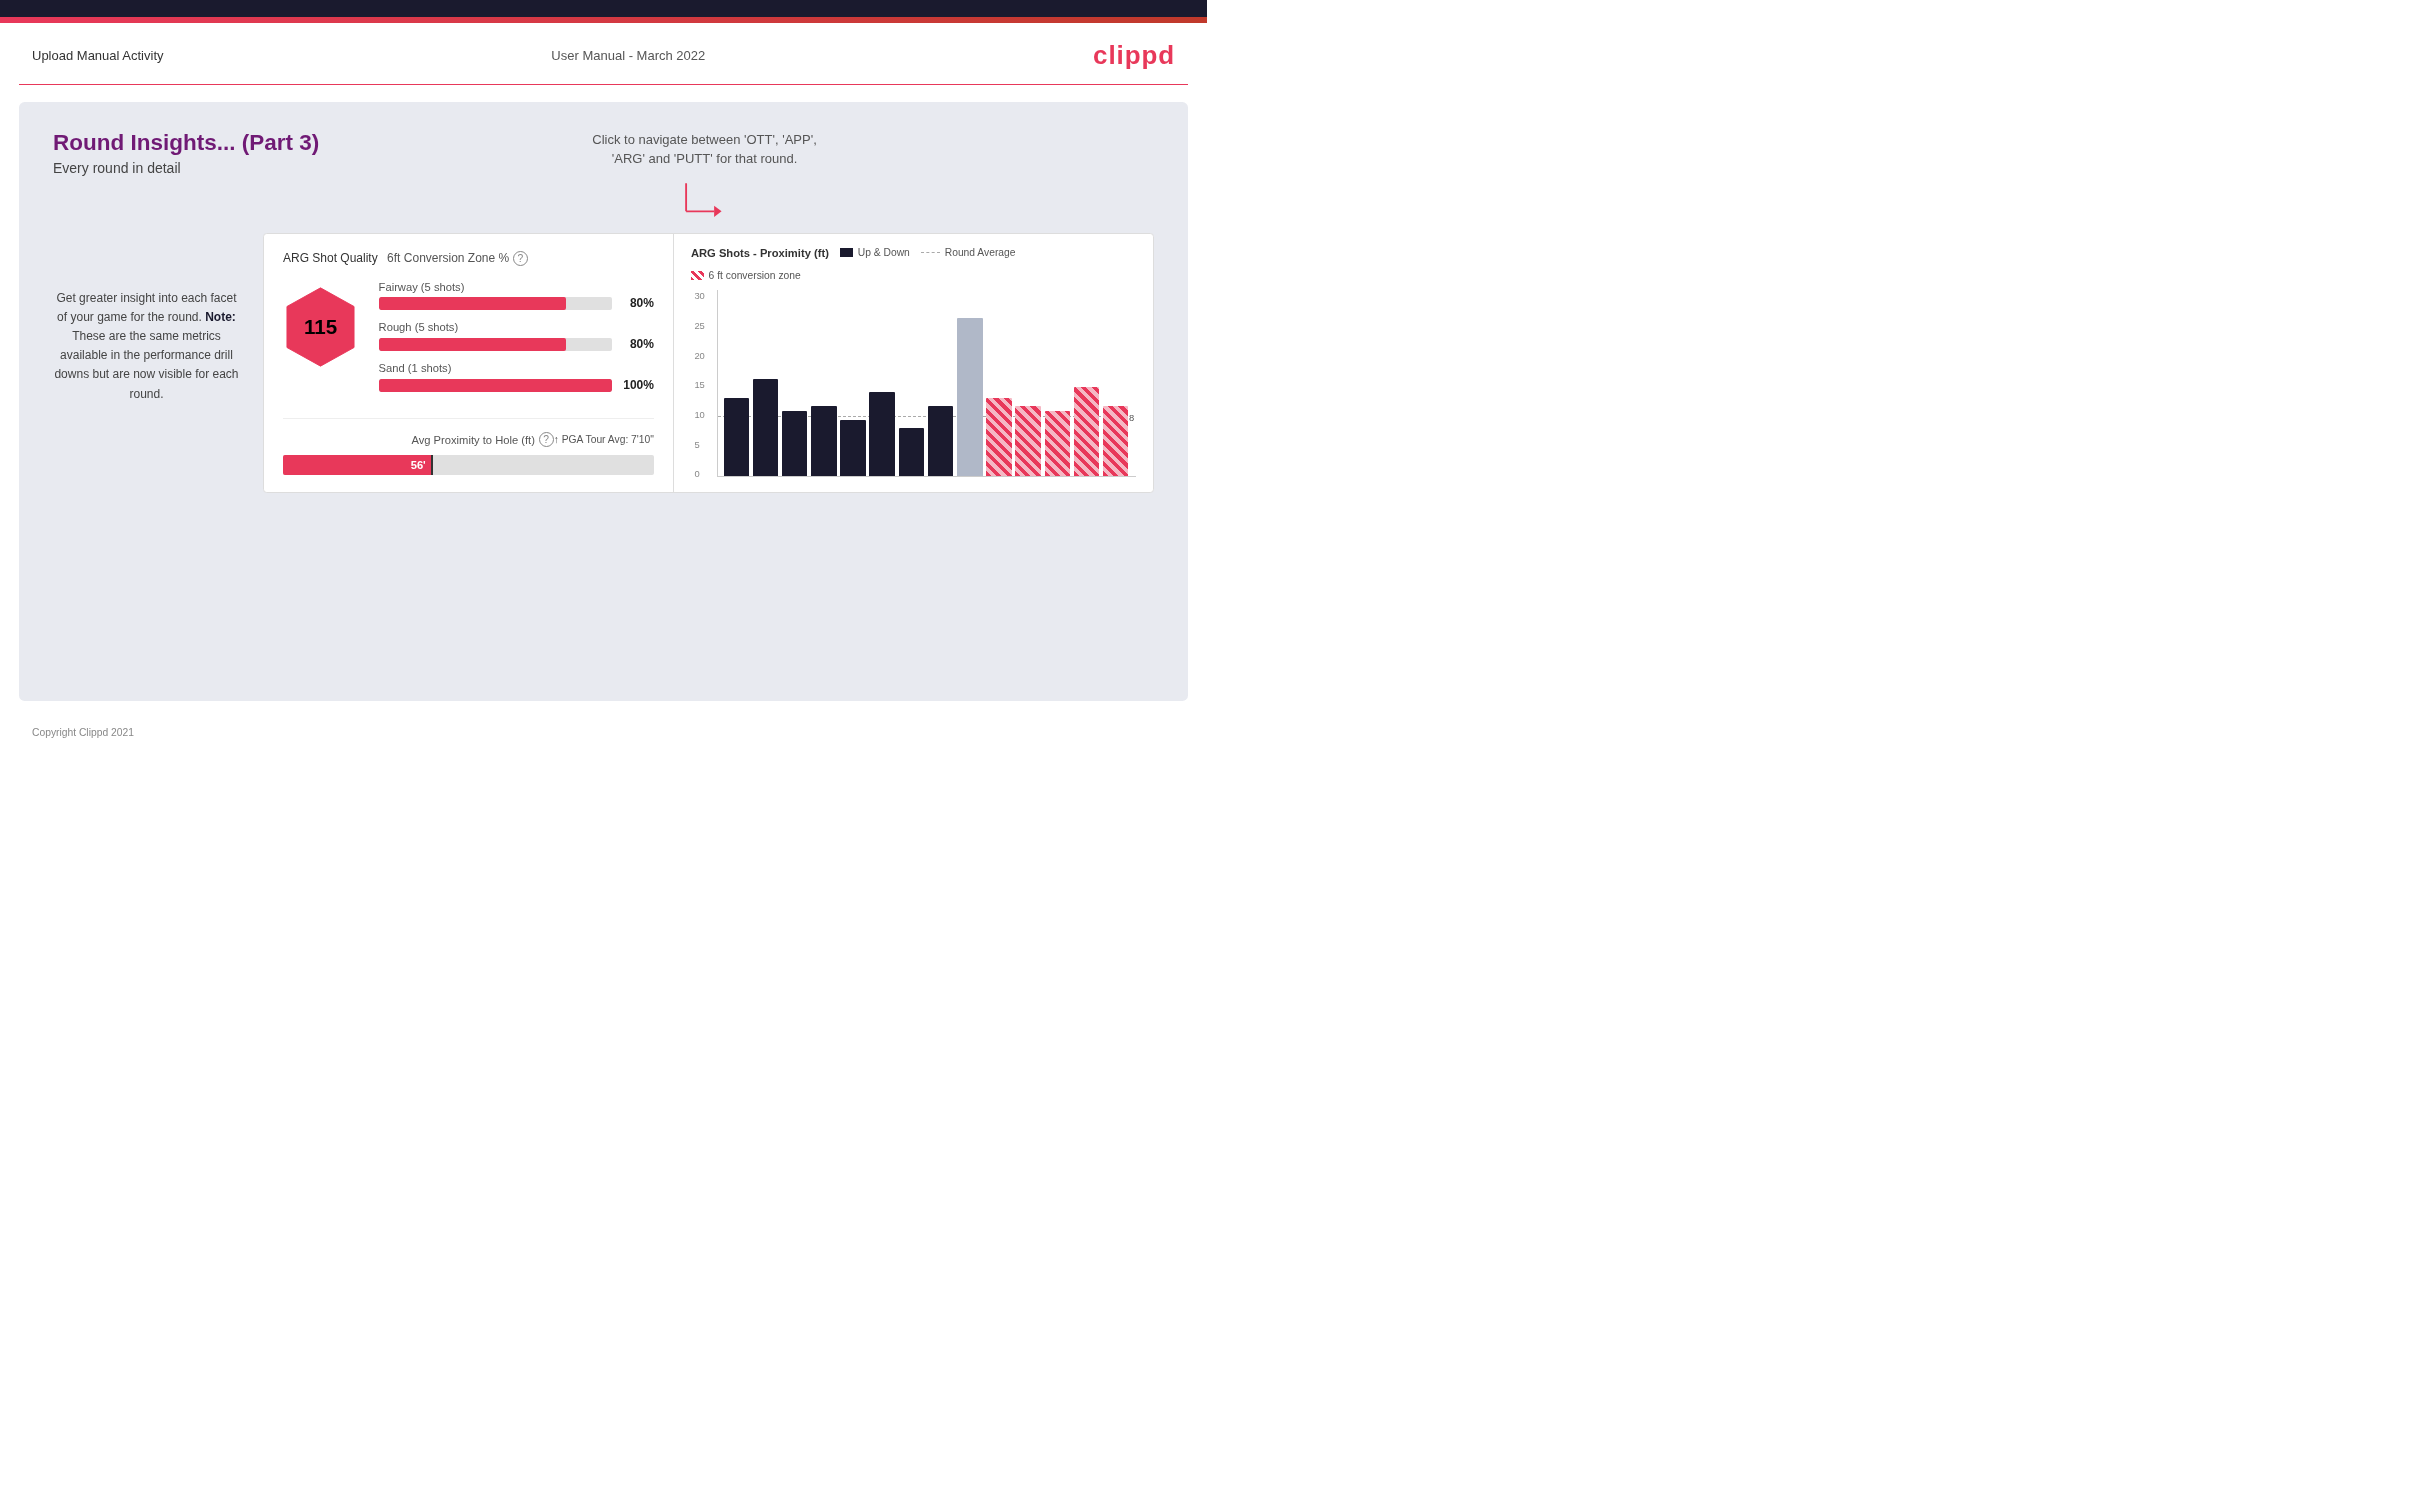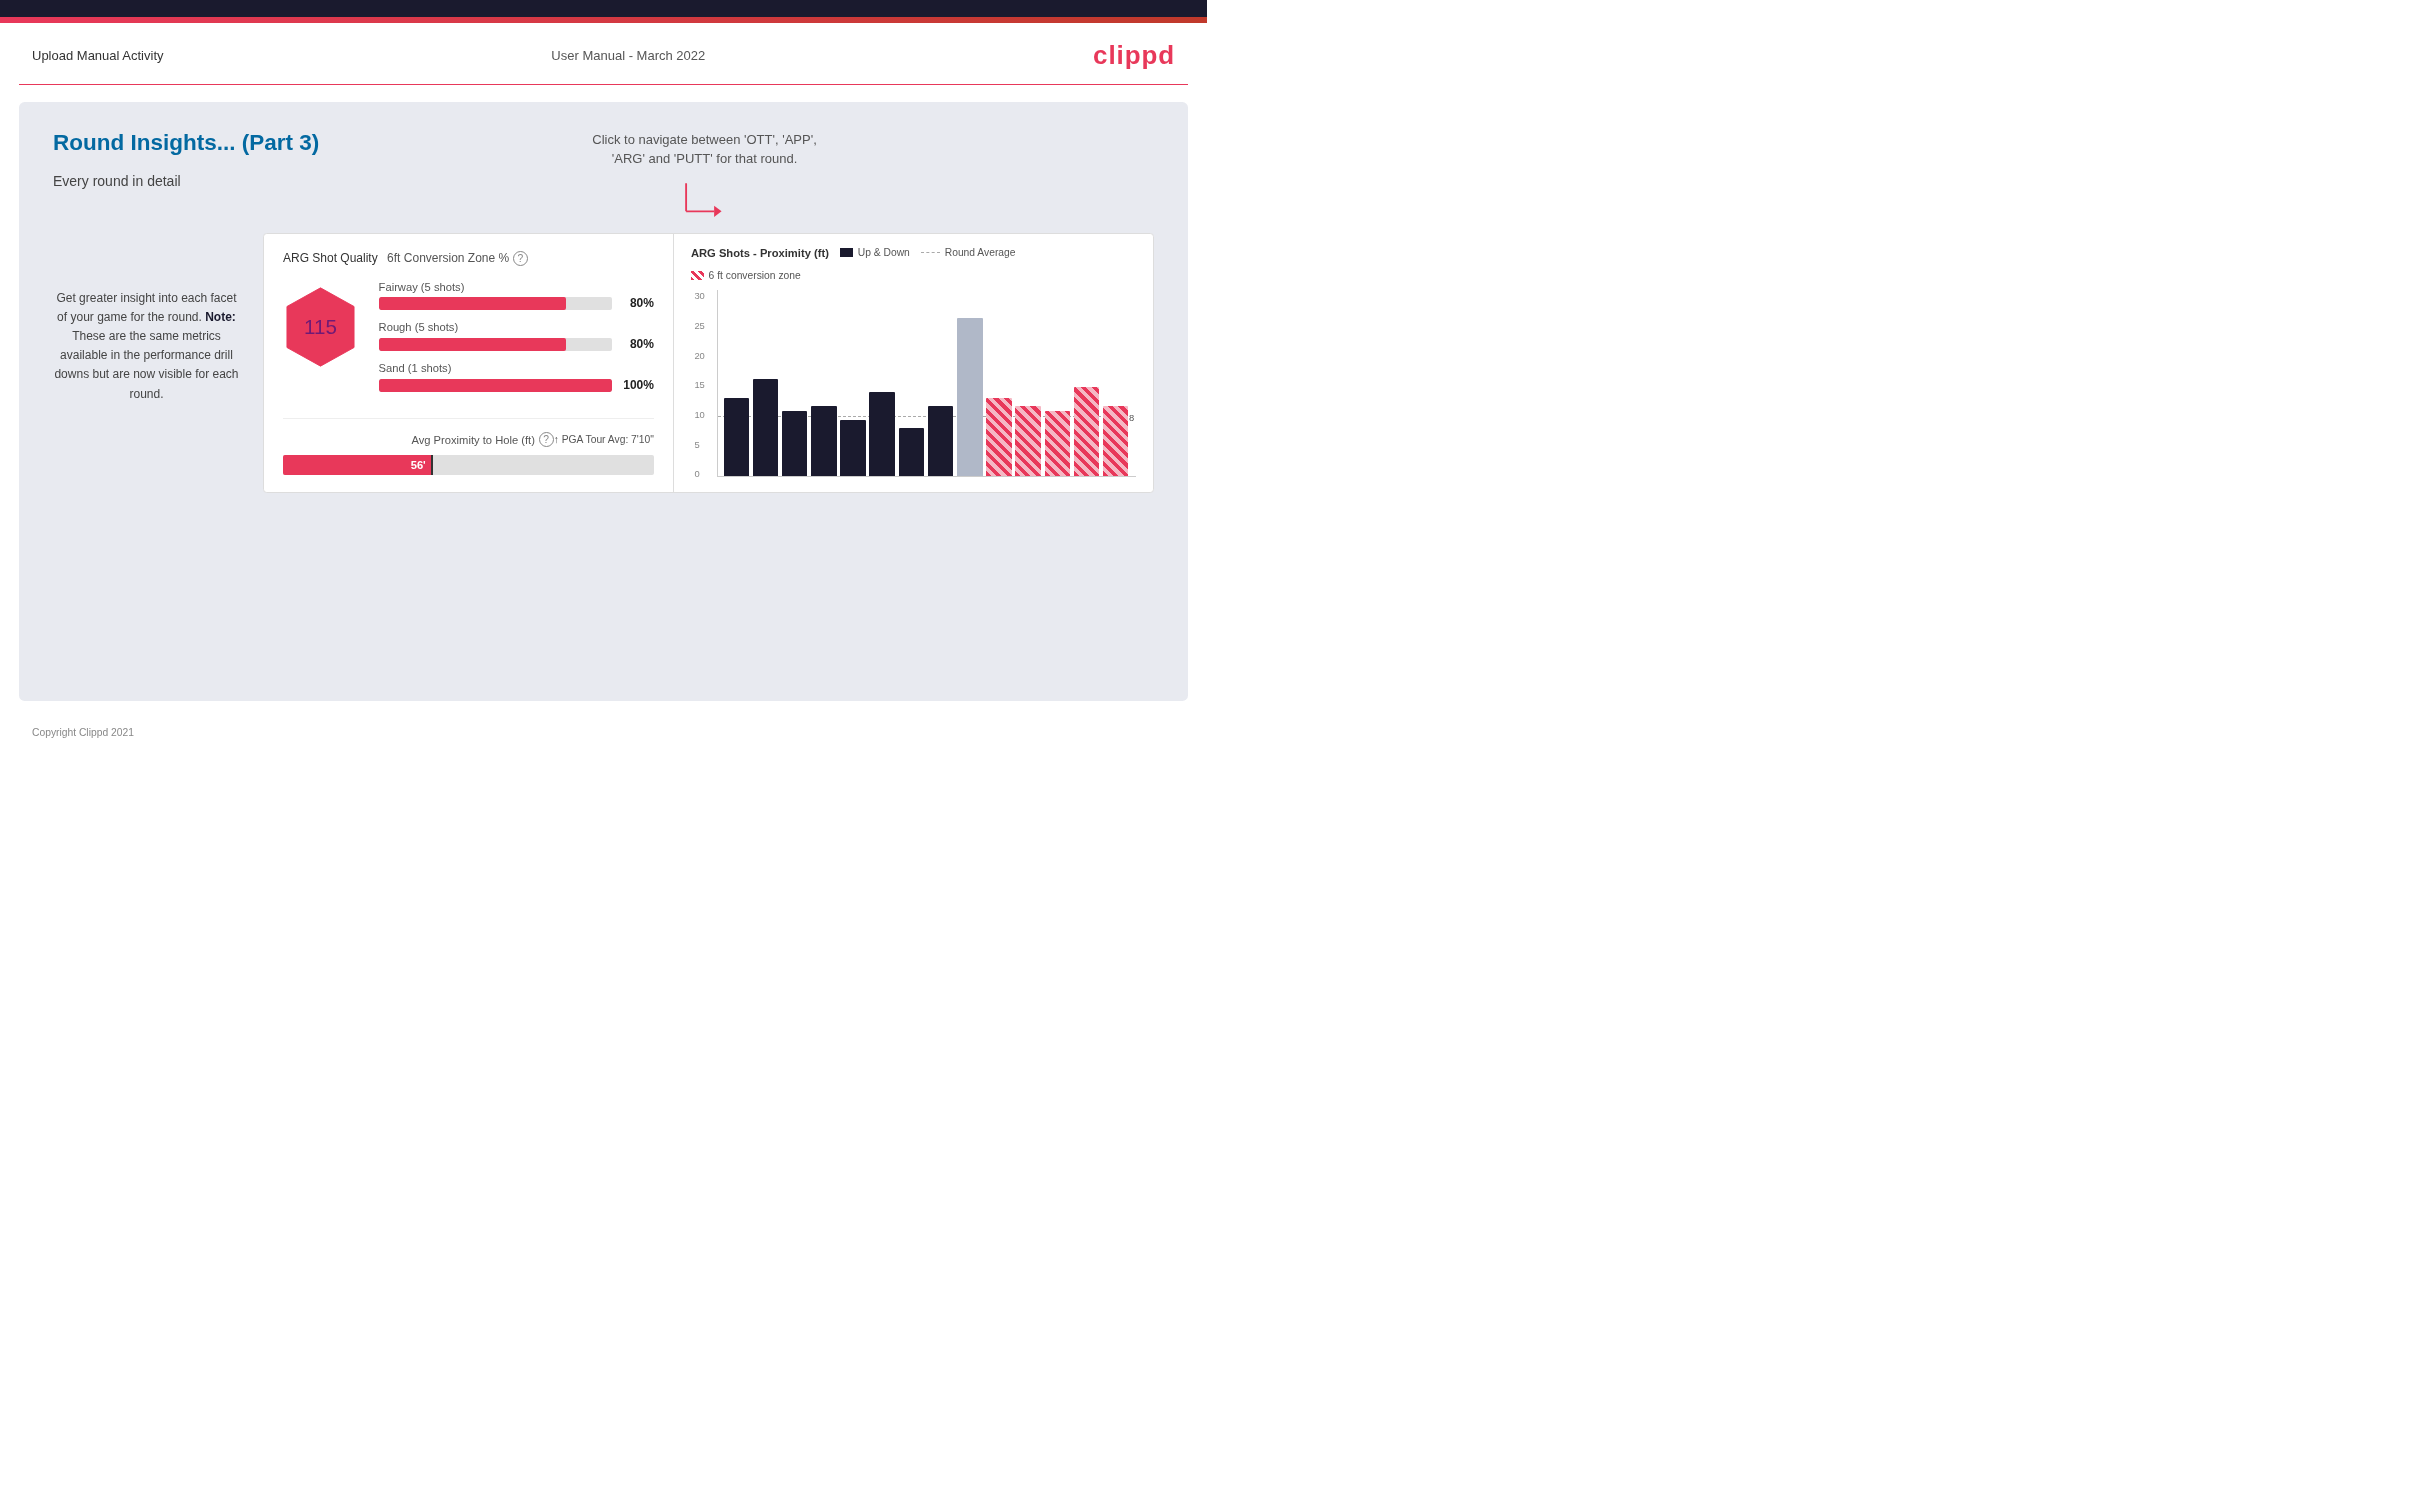--- a/index.html
+++ b/index.html
@@ -40,22 +40,22 @@
       margin: 17px 19px 17px 19px;
       border-radius: 5.6px;
       padding: 28px 34px 28px 34px;
       min-height: 599px;
       position: relative;
     }
 
     .section-title {
       font-size: 22.5px;
       font-weight: bold;
-      color: #0369a1;
-      margin-bottom: 17px;
+      color: #701a75;
+      margin-bottom: 4px;
     }
     .section-subtitle {
       font-size: 14px;
       color: #444;
       margin-bottom: 0;
     }
 
     
     .nav-hint {
       position: absolute;
@@ -191,22 +191,22 @@
     .hexagon svg {
       width: 75px;
       height: 82px;
     }
     .hex-value {
       position: absolute;
       top: 50%;
       left: 50%;
       transform: translate(-50%, -50%);
       font-size: 20.6px;
-      font-weight: normal;
-      color: #701a75;
+      font-weight: bold;
+      color: #000000;
       text-align: right;
     }
 
     
     .bar-items {
       flex: 1;
     }
     .bar-item {
       margin-bottom: 11.2px;
     }

